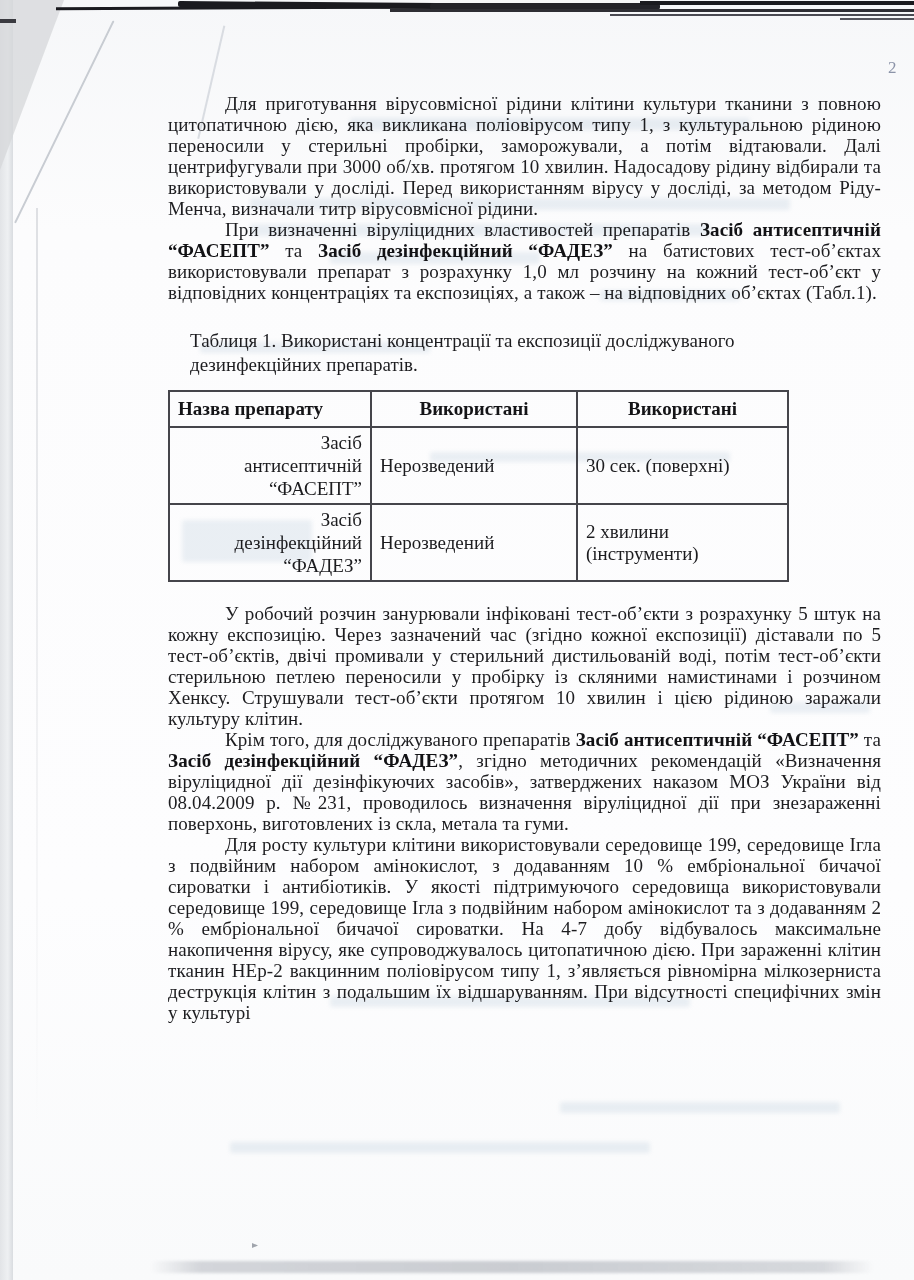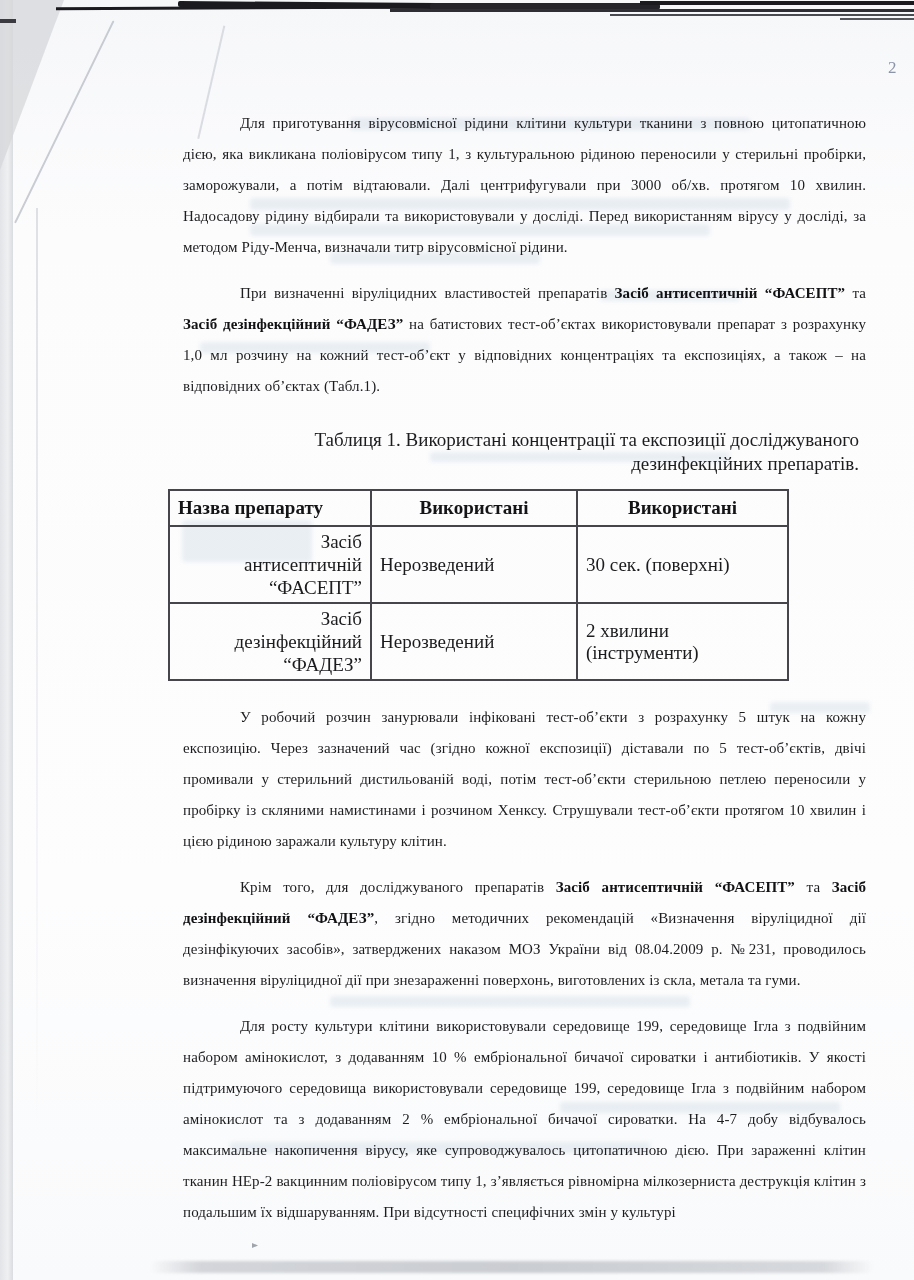--- a/index.html
+++ b/index.html
@@ -37,26 +37,26 @@
     background:linear-gradient(90deg,rgba(120,126,138,0) 0%,rgba(110,116,130,.55) 7%,rgba(92,98,112,.6) 50%,rgba(110,116,130,.5) 93%,rgba(120,126,138,0) 100%);
     filter:blur(1.5px);opacity:.5;}
   .speck{position:absolute;left:252px;top:1243px;width:6px;height:5px;background:#8a8f99;
     clip-path:polygon(0 0,100% 50%,0 100%);opacity:.8;}
   .ghost{position:absolute;background:rgba(122,158,186,.14);filter:blur(2px);border-radius:3px;}
   
   .page-number{position:absolute;left:888px;top:58px;font-size:17px;color:#8b93a8;}
   
   .content{position:absolute;left:168px;top:0;width:713px;padding-top:93px;}
   .para{
-    margin:15px;font-size:15px;line-height:31px;text-align:justify;text-indent:57px;
+    margin:0;font-size:19px;line-height:21px;text-align:justify;text-indent:57px;
     color:#1d1d20;letter-spacing:.1px;
   }
   .para .b{font-weight:bold;color:#121215;}
   .tbl-caption{
-    margin:26px 0 0 0;padding:0 22px;font-size:19px;line-height:24px;text-align:right;color:#1d1d20;
+    margin:26px 0 0 0;padding:0 22px;font-size:19px;line-height:24px;text-align:left;color:#1d1d20;
   }
   table.prep{
     margin-top:13px;width:621px;border-collapse:collapse;
     font-size:19px;color:#1c1c1f;
   }
   table.prep th,table.prep td{border:2px solid #45454b;}
   table.prep th{
     font-size:19px;font-weight:bold;padding:4px 8px;height:26px;color:#141417;
   }
   th.h-left{text-align:left;}

